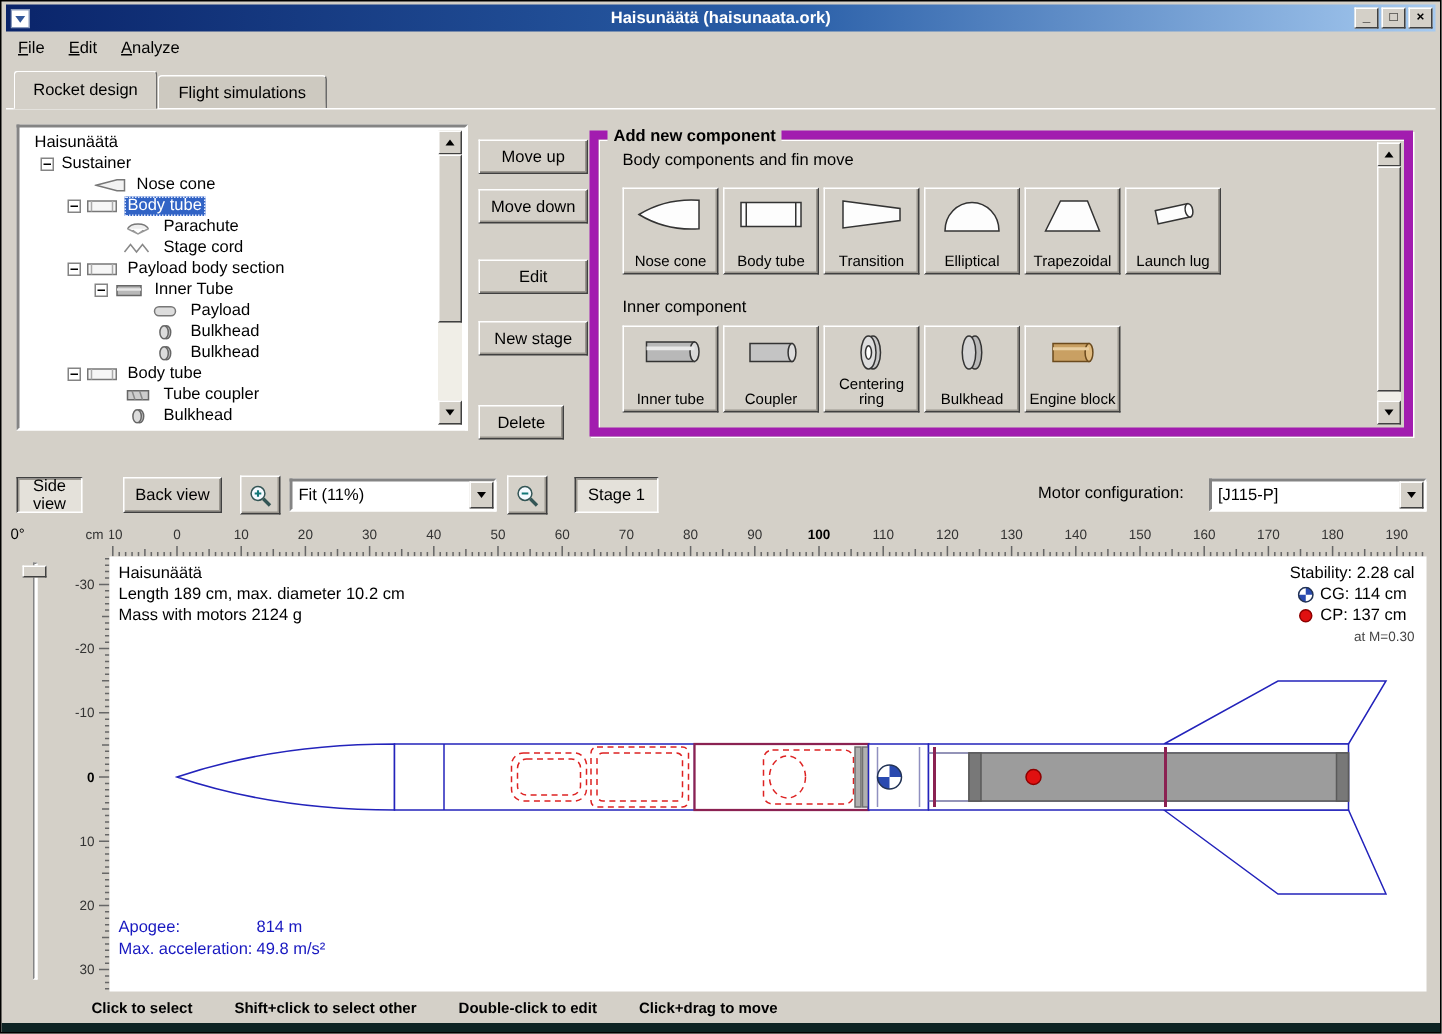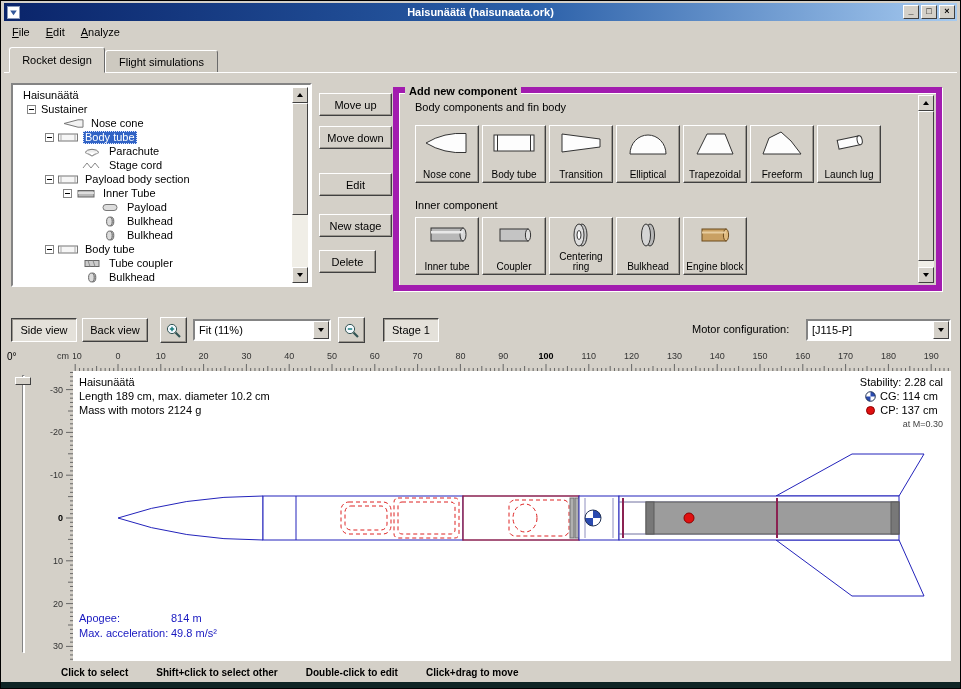--- a/index.html
+++ b/index.html
@@ -230,25 +230,25 @@
       <div class="sb-btn sb-down">
           <div class="arr-down"></div>
         </div>
     </div>
   </div>
 
   <button class="btn3d" style="left:318px;top:92px;width:73px;height:23px">Move up</button>
   <button class="btn3d" style="left:318px;top:125px;width:73px;height:23px">Move down</button>
   <button class="btn3d" style="left:318px;top:172px;width:73px;height:23px">Edit</button>
   <button class="btn3d" style="left:318px;top:213px;width:73px;height:23px">New stage</button>
-  <button class="btn3d" style="left:318px;top:249px;width:57px;height:23px">Delete</button>
+  <button class="btn3d" style="left:318px;top:269px;width:57px;height:23px">Delete</button>
 
   <div class="addpanel">
     <div class="addpanel-title">Add new component</div>
-    <div class="group-label" style="top:8px">Body components and fin body</div>
+    <div class="group-label" style="top:8px">Body components and fin move</div>
 
     <div class="comp-row" style="top:32px">
       <div class="comp-btn">
           <svg width="46" height="28" viewBox="0 0 46 28">
             <path d="M2,14 Q20,3 42,4.5 L42,23.5 Q20,25 2,14 Z" fill="#fdfdfd" stroke="#333"></path>
           </svg>
           <span class="comp-label">Nose cone</span>
         </div>
       <div class="comp-btn">
           <svg width="46" height="28" viewBox="0 0 46 28">
@@ -268,26 +268,20 @@
           <svg width="46" height="28" viewBox="0 0 46 28">
             <path d="M5,25 A18,19 0 0 1 41,25 Z" fill="#fdfdfd" stroke="#333"></path>
           </svg>
           <span class="comp-label">Elliptical</span>
         </div>
       <div class="comp-btn">
           <svg width="46" height="28" viewBox="0 0 46 28">
             <path d="M5,25 L15,5 L33,5 L41,25 Z" fill="#fdfdfd" stroke="#333"></path>
           </svg>
           <span class="comp-label">Trapezoidal</span>
-        </div>
-      <div class="comp-btn">
-          <svg width="46" height="28" viewBox="0 0 46 28">
-            <path d="M4,25 L10,9 L22,3 L32,12 L42,25 Z" fill="#fdfdfd" stroke="#333"></path>
-          </svg>
-          <span class="comp-label">Freeform</span>
         </div>
       <div class="comp-btn">
           <svg width="46" height="28" viewBox="0 0 46 28">
             <g transform="rotate(-12 23 14)">
               <rect x="12" y="9" width="22" height="9" fill="#fdfdfd" stroke="#333"></rect>
               <ellipse cx="34" cy="13.5" rx="2.5" ry="4.5" fill="#fff" stroke="#333"></ellipse>
             </g>
           </svg>
           <span class="comp-label">Launch lug</span>
         </div>
@@ -340,21 +334,21 @@
       <div class="sb-btn sb-up">
           <div class="arr-up"></div>
         </div>
       <div class="sb-thumb" style="top:16px;height:150px"></div>
       <div class="sb-btn sb-down">
           <div class="arr-down"></div>
         </div>
     </div>
   </div>
 
-  <button class="btn3d toggled" style="left:10px;top:317px;width:66px;height:24px">Side view</button>
+  <button class="btn3d toggled" style="left:10px;top:317px;width:44px;height:24px">Side view</button>
   <button class="btn3d" style="left:81px;top:317px;width:66px;height:24px">Back view</button>
   <button class="btn3d" style="left:159px;top:316px;width:27px;height:26px">
       <svg width="17" height="17" viewBox="0 0 17 17">
         <circle cx="7" cy="7" r="4.6" fill="#f4faff" stroke="#335555"></circle>
         <line x1="10.5" y1="10.5" x2="15" y2="15" stroke="#335555" stroke-width="2.2"></line>
         <line x1="4.8" y1="7" x2="9.2" y2="7" stroke="#117777" stroke-width="1.4"></line>
         <line x1="7" y1="4.8" x2="7" y2="9.2" stroke="#117777" stroke-width="1.4"></line>
       </svg>
     </button>
   <div class="combo" style="left:192px;top:318px;width:138px;height:22px">

